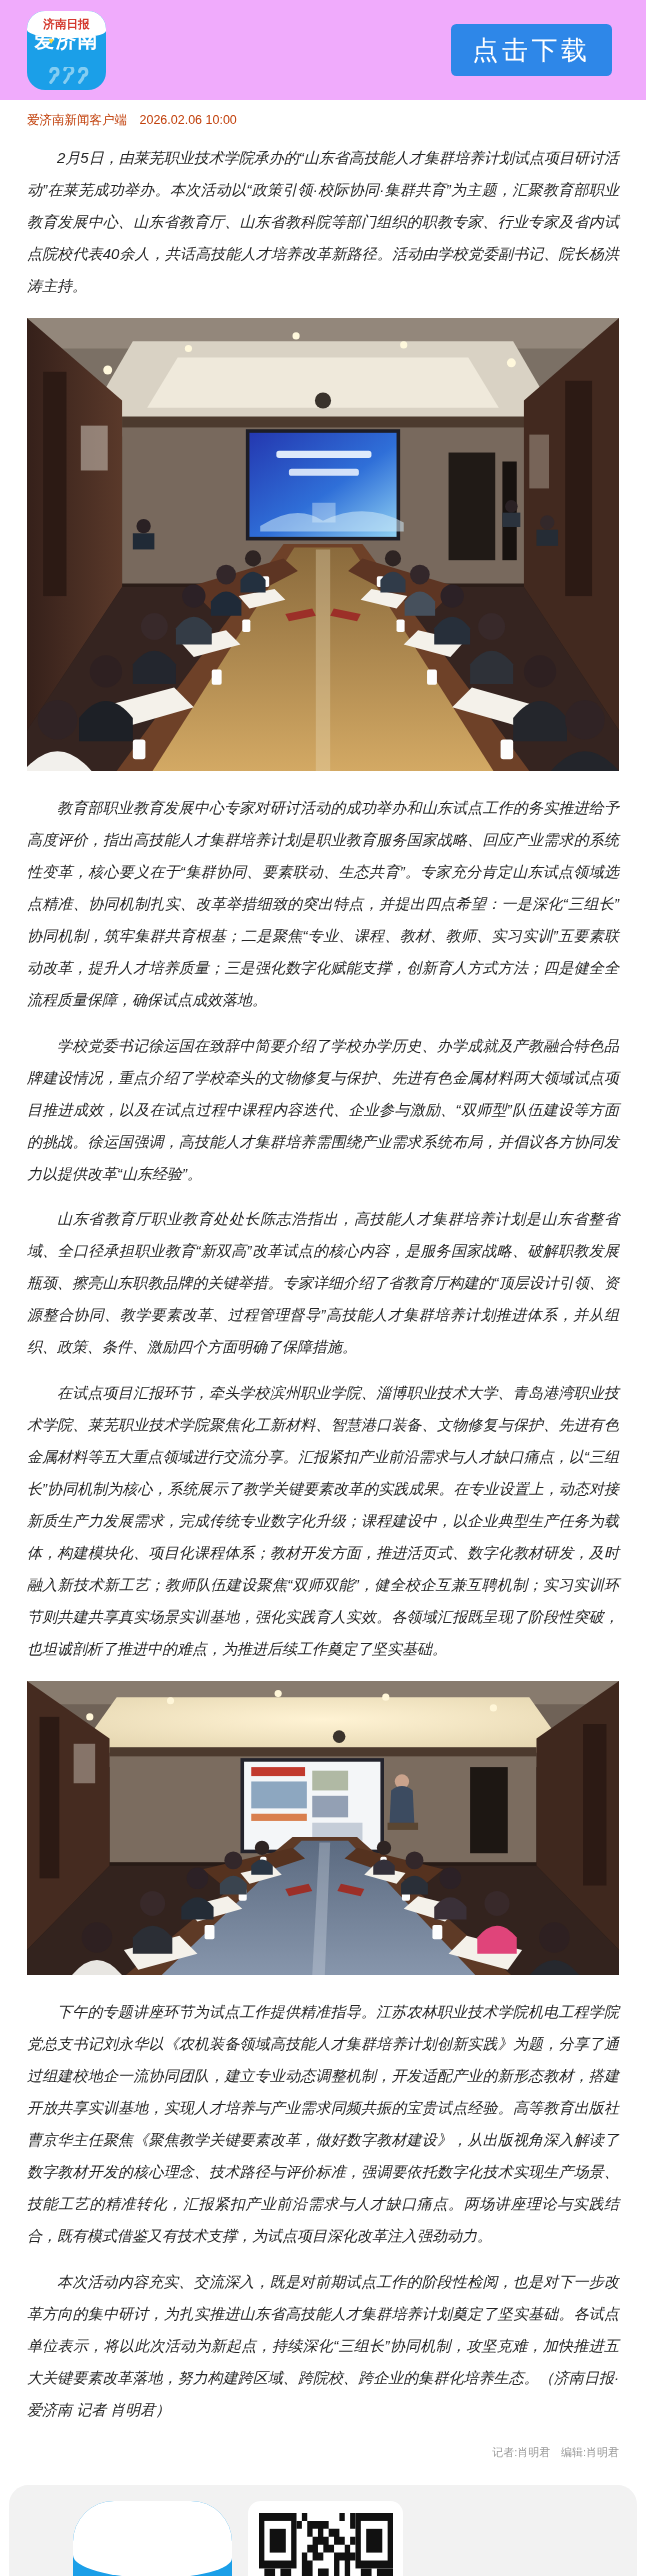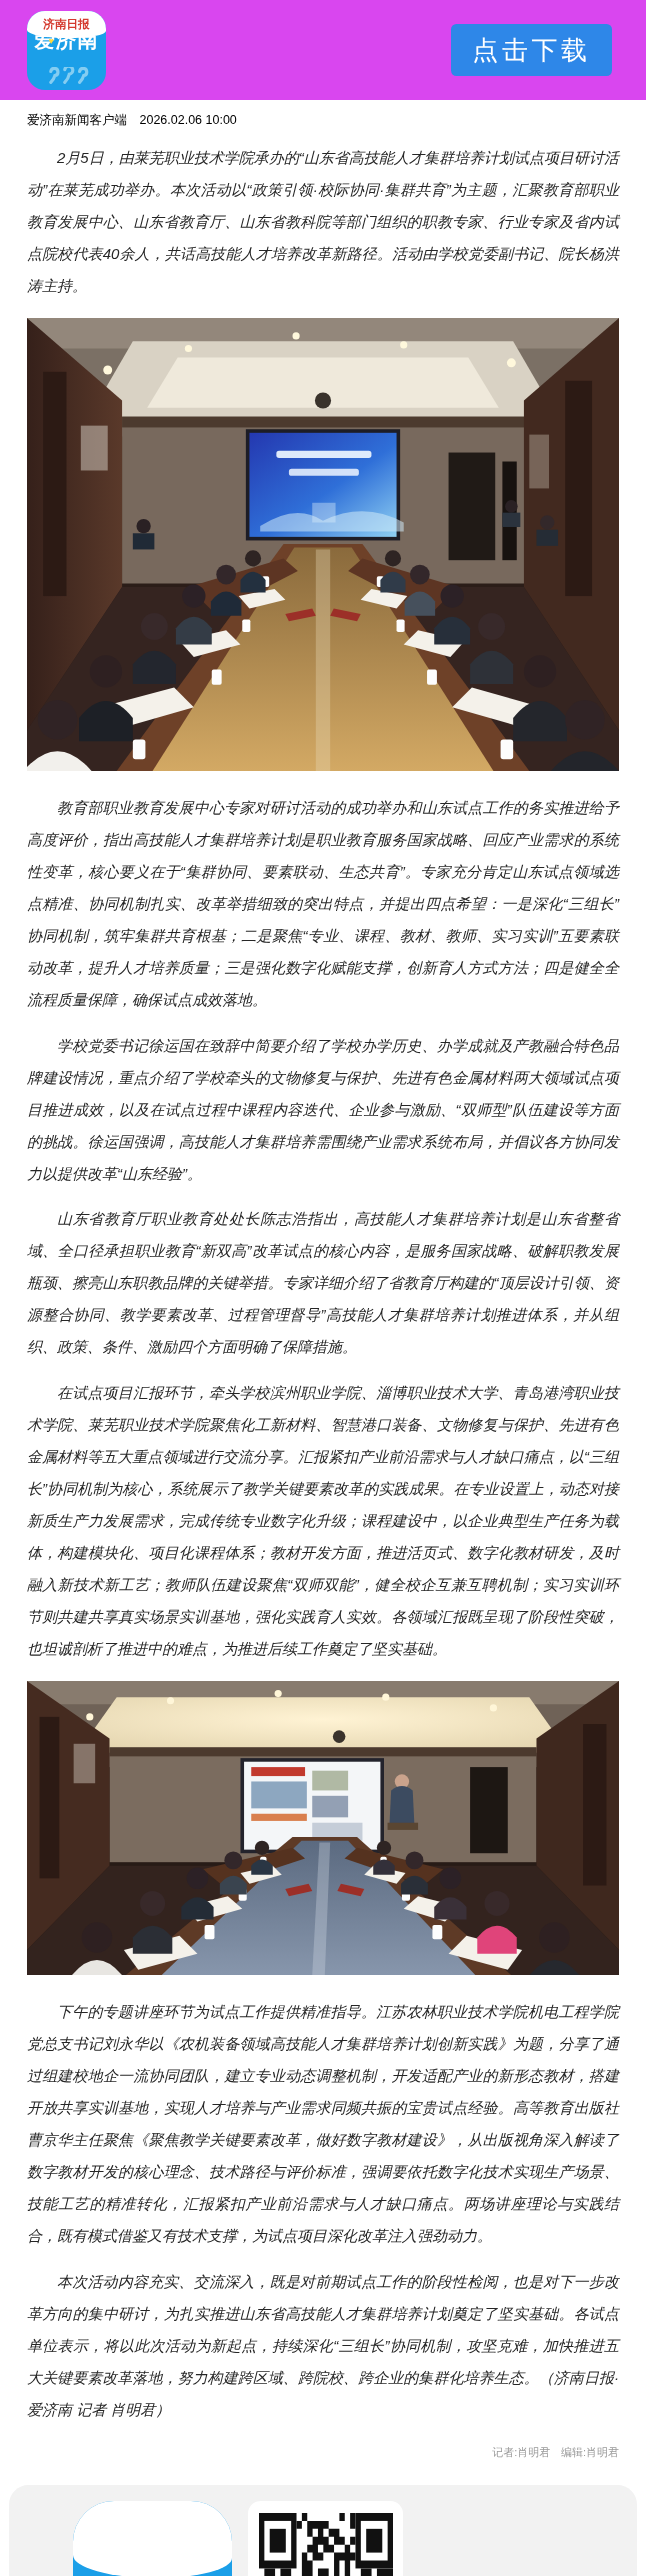--- a/index.html
+++ b/index.html
@@ -1,19 +1,19 @@
 <!DOCTYPE html>
 <html lang="zh" style="font-size:14.3px"><head>
 <meta charset="utf-8">
 <style>
   html,body{margin:0;padding:0;background:#fff;}
   body{width:646px;font-family:"Liberation Sans","DejaVu Sans",sans-serif;color:#262626;}
 
   
-  .banner{height:100px;background:#d946ef;display:flex;align-items:center;
+  .banner{height:100px;background:#f0abfc;display:flex;align-items:center;
           padding:0 18px 0 27px;box-sizing:border-box;}
   .tagline{font-size:29.4px;color:#3c3c3c;margin-left:12.5px;letter-spacing:1.8px;white-space:nowrap;}
   .download{margin-left:auto;margin-right:16px;width:161px;height:52px;background:#2e87e8;
             color:#fff;font-size:26px;border:none;border-radius:5.4px;letter-spacing:3.6px;
             font-family:inherit;cursor:pointer;}
 
   
   .app-icon{position:relative;overflow:hidden;background:#1b9fe8;flex:none;}
   .app-icon .ai-top{position:absolute;left:0;top:0;width:100%;background:#fff;
                     display:flex;align-items:center;justify-content:center;
@@ -31,21 +31,21 @@
   .app-icon.sm .ai-name{top:15px;font-size:20.5px;letter-spacing:0.9px;}
   .app-icon.sm .heart{top:25px;left:21.4px;font-size:9px;}
   .app-icon.sm .swirls{bottom:4.5px;width:46px;height:18px;}
 
   .app-icon.lg{width:159px;height:221px;border-radius:41px;}
   .app-icon.lg .ai-top{height:77px;}
 
   
   .article{padding:0 27px;}
   .title{margin:23px 0 0;font-size:21.4px;line-height:1.35;color:#1f1f1f;font-weight:bold;}
-  .meta{margin-top:11.6px;font-size:12.5px;color:#000000;}
+  .meta{margin-top:11.6px;font-size:12.5px;color:#c2410c;}
   .meta span{margin-right:12.5px;}
   .body p{font-size:15px;color:#262626;line-height:32px;text-align:justify;
           text-indent:2em;margin:13.4px 0;font-style:italic;}
   .photo{display:block;width:100%;margin:16px 0 21.4px;}
   .byline{text-align:right;color:#9b9b9b;font-size:11px;margin:19.6px 0 25px;}
   .byline span{margin-left:10.7px;}
 
   
   .footer{margin:7.1px 9px 9px;background:#f2f2f2;border-radius:19.6px;height:253px;
           display:flex;align-items:center;padding-left:64px;gap:16px;box-sizing:border-box;}

